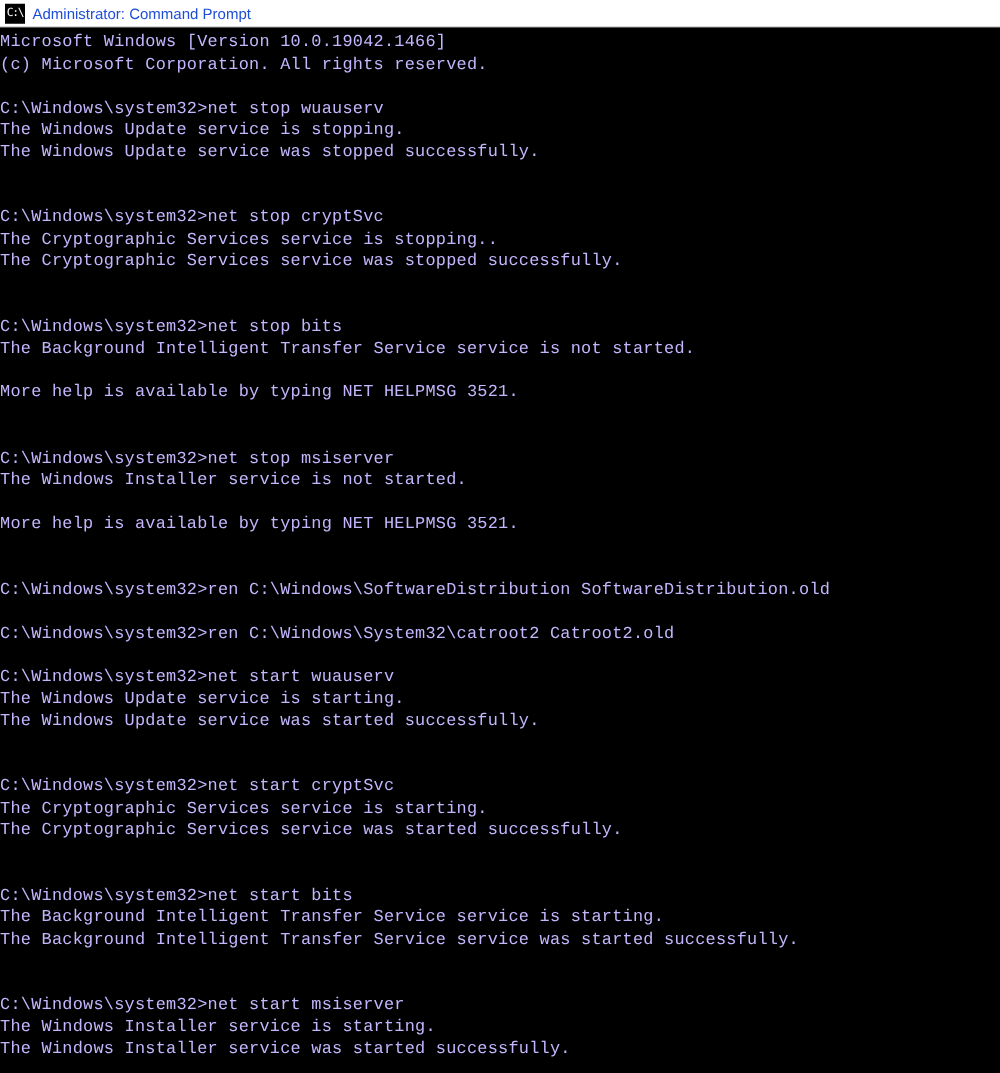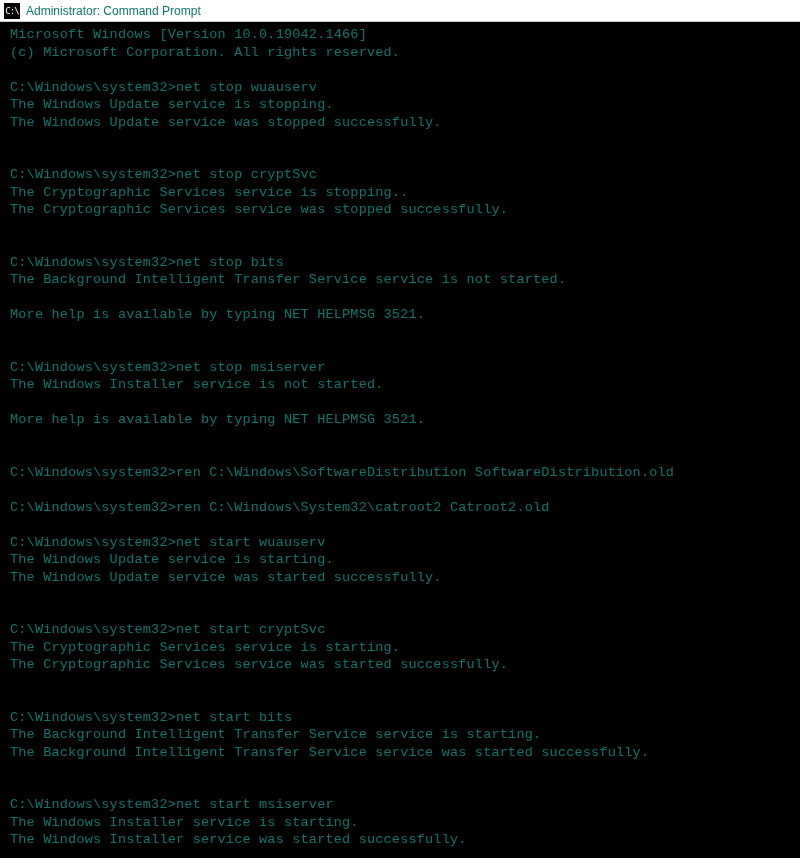--- a/index.html
+++ b/index.html
@@ -31,26 +31,26 @@
       justify-content: center;
       margin-right: 6px;
       font-size: 9px;
       color: #fff;
       font-family: Consolas, monospace;
       letter-spacing: -1px;
     }
     .title-text {
       font-family: 'Segoe UI', Tahoma, sans-serif;
       font-size: 12px;
-      color: #0f766e;
+      color: #1d4ed8;
     }
     .console {
       background: #000;
-      color: #0f766e;
-      padding: 4px 10px;
+      color: #c4b5fd;
+      padding: 4px 0;
       font-size: 13.5px;
       line-height: 17.5px;
       letter-spacing: 0.2px;
       white-space: pre;
       font-weight: 400;
     }
     .console .line {
       display: block;
       min-height: 17.5px;
     }

